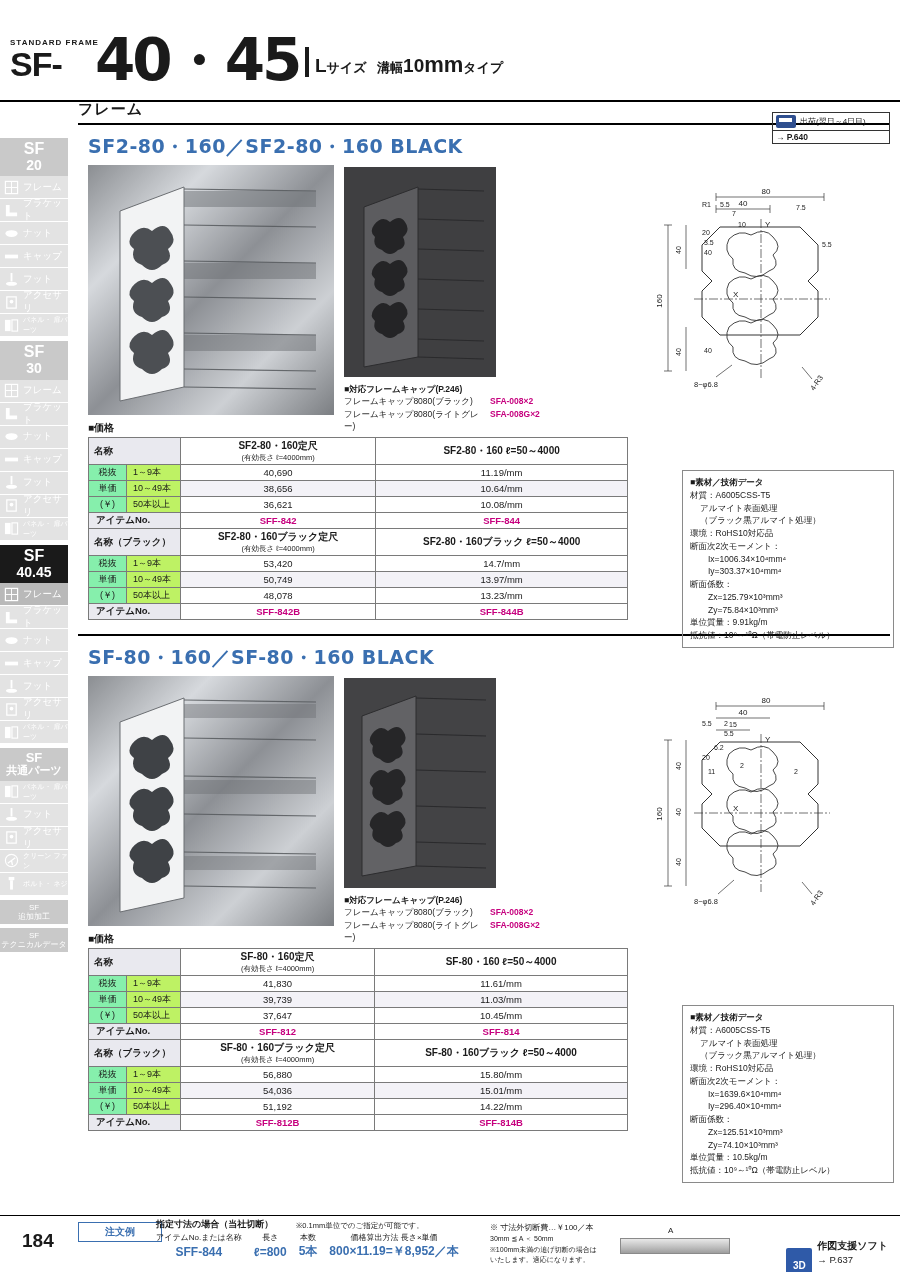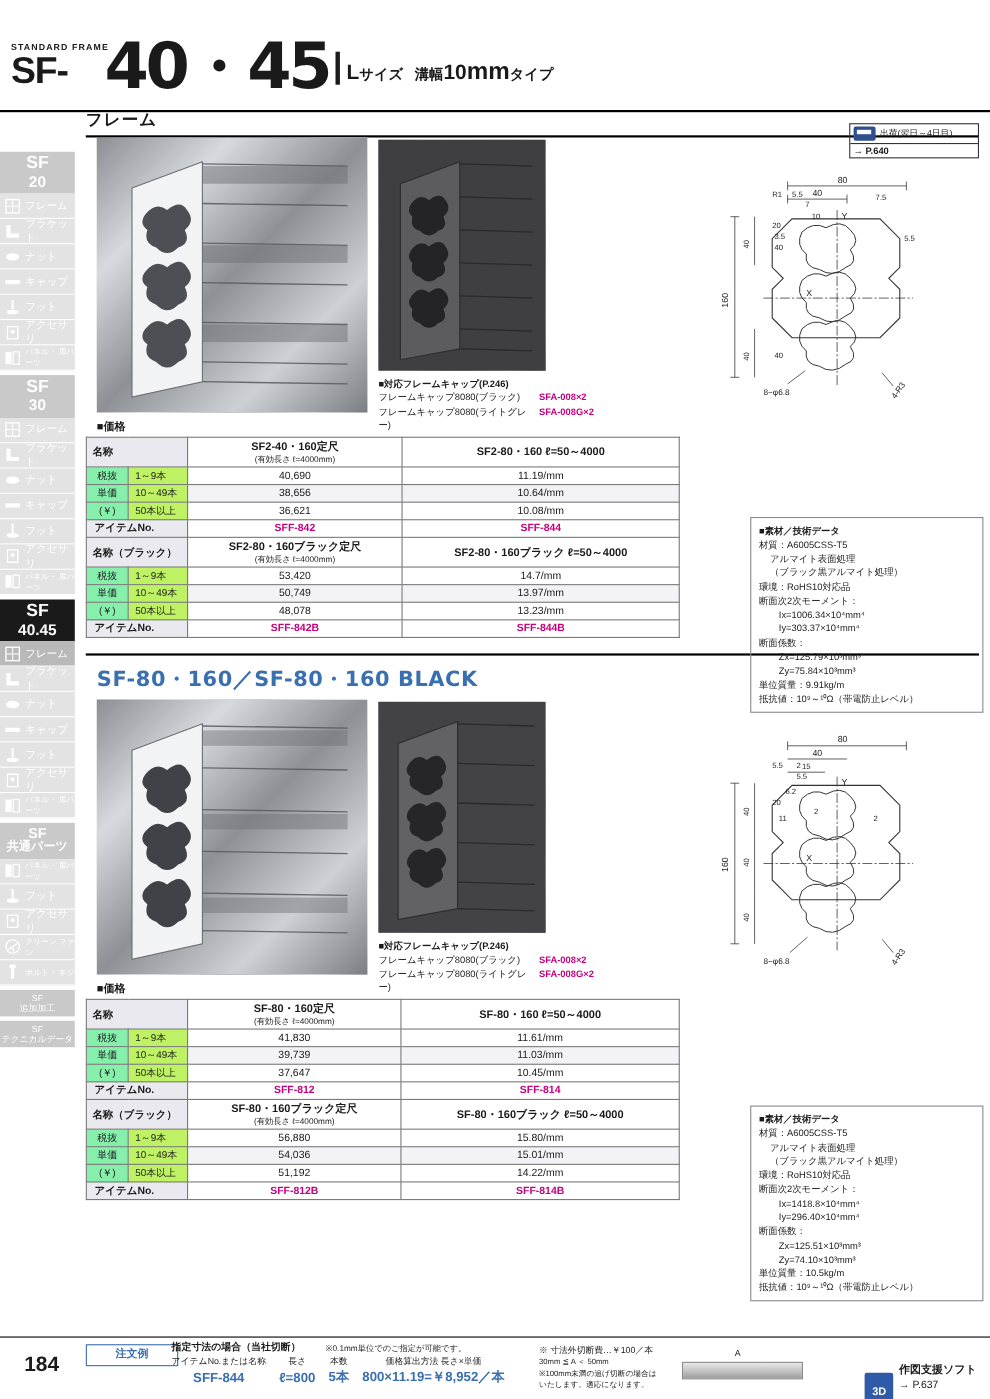--- a/index.html
+++ b/index.html
@@ -62,26 +62,26 @@
     overflow:hidden; }
   .photo-dark { position:absolute; left:256px; top:2px; width:152px; height:210px;
     background:linear-gradient(125deg,#3a3a3c 0%,#6d6d70 20%,#454547 38%,#7b7b7e 55%,#414143 72%,#6a6a6d 88%,#39393b 100%); }
   .cap-note { position:absolute; left:256px; top:218px; width:260px; font-size:8.5px; line-height:1.45; }
   .cap-note .b { font-weight:bold; }
   .cap-note .code { color:#c6007e; font-weight:bold; }
   .cap-note .ln { display:flex; gap:4px; }
   .cap-note .ln .t { width:142px; }
 
   
-  .drawing { position:absolute; right:4px; top:12px; width:288px; height:250px; }
+  .drawing { position:absolute; right:4px; top:0; width:288px; height:250px; }
   .drawing svg { display:block; }
 
   
   .price-label { font-size:10px; font-weight:bold; margin:6px 0 2px 10px; }
-  table.price { border-collapse:collapse; width:540px; font-size:9.5px; }
+  table.price { border-collapse:collapse; margin-left:10px; width:540px; font-size:9.5px; }
   table.price th, table.price td { border:1px solid #7a7a7a; padding:1px 3px; text-align:center; height:15px; }
   table.price .hname { background:#e9e9ef; text-align:left; padding-left:5px; width:92px; }
   table.price .sub { font-size:7.5px; font-weight:normal; }
   table.price td.lbl { background:#86efac; width:38px; font-size:9px; }
   table.price td.qty { background:#bef264; width:54px; text-align:left; padding-left:6px; font-size:9px;}
   table.price td.item { background:#e9e9ef; text-align:left; padding-left:7px; font-weight:bold; }
   table.price td.code { color:#c6007e; font-weight:bold; }
   table.price tr.alt td.val { background:#f3f2f7; }
   table.price th.colh { font-weight:bold; font-size:10px; }
 
@@ -407,20 +407,21 @@
       <div>テクニカルデータ</div>
     </div>
   </div>
 
   <div class="main">
 
     <div class="sec-title">フレーム</div>
     <div class="title-rule"></div>
 
     <div>
+      <div class="prod-title">SF2-80・160／SF2-80・160 BLACK</div>
 
       <div class="photos">
         <div class="photo-main">
           <svg viewBox="0 0 246 250" width="246" height="250">
             <defs>
               <linearGradient id="g1" x1="0" y1="0" x2="1" y2="1">
                 <stop offset="0%" stop-color="#8b8e92"></stop>
                   <stop offset="25%" stop-color="#d6d9dd"></stop>
                 <stop offset="50%" stop-color="#8d9095"></stop>
                   <stop offset="75%" stop-color="#cdd0d4"></stop>
@@ -527,21 +528,21 @@
         </div>
       </div>
 
       <div class="price-label">■価格</div>
 
       <table class="price">
         <tbody>
             <tr>
           <th class="hname" colspan="2">名称</th>
           <th class="colh">
-            <div>SF2-40・160定尺</div>
+            <div>SF2-80・160定尺</div>
             <div class="sub">(有効長さ ℓ=4000mm)</div>
           </th>
           <th class="colh">SF2-80・160 ℓ=50～4000</th>
         </tr>
         <tr>
           <td class="lbl">税抜</td>
           <td class="qty">1～9本</td>
           <td class="val">40,690</td>
           <td class="val">11.19/mm</td>
         </tr>
@@ -791,21 +792,21 @@
     <div>抵抗値：10⁹～¹⁰Ω（帯電防止レベル）</div>
   </div>
 
   <div class="matbox" style="top:1005px;">
     <div class="t">■素材／技術データ</div>
     <div>材質：A6005CSS-T5</div>
     <div class="ind">アルマイト表面処理</div>
     <div class="ind">（ブラック黒アルマイト処理）</div>
     <div>環境：RoHS10対応品</div>
     <div>断面次2次モーメント：</div>
-    <div class="ind2">Ix=1418.8×10⁴mm⁴</div>
+    <div class="ind2">Ix=1639.6×10⁴mm⁴</div>
     <div class="ind2">Iy=296.40×10⁴mm⁴</div>
     <div>断面係数：</div>
     <div class="ind2">Zx=125.51×10³mm³</div>
     <div class="ind2">Zy=74.10×10³mm³</div>
     <div>単位質量：10.5kg/m</div>
     <div>抵抗値：10⁹～¹⁰Ω（帯電防止レベル）</div>
   </div>
 
   <div class="bottom">
     <div class="pageno">184</div>

